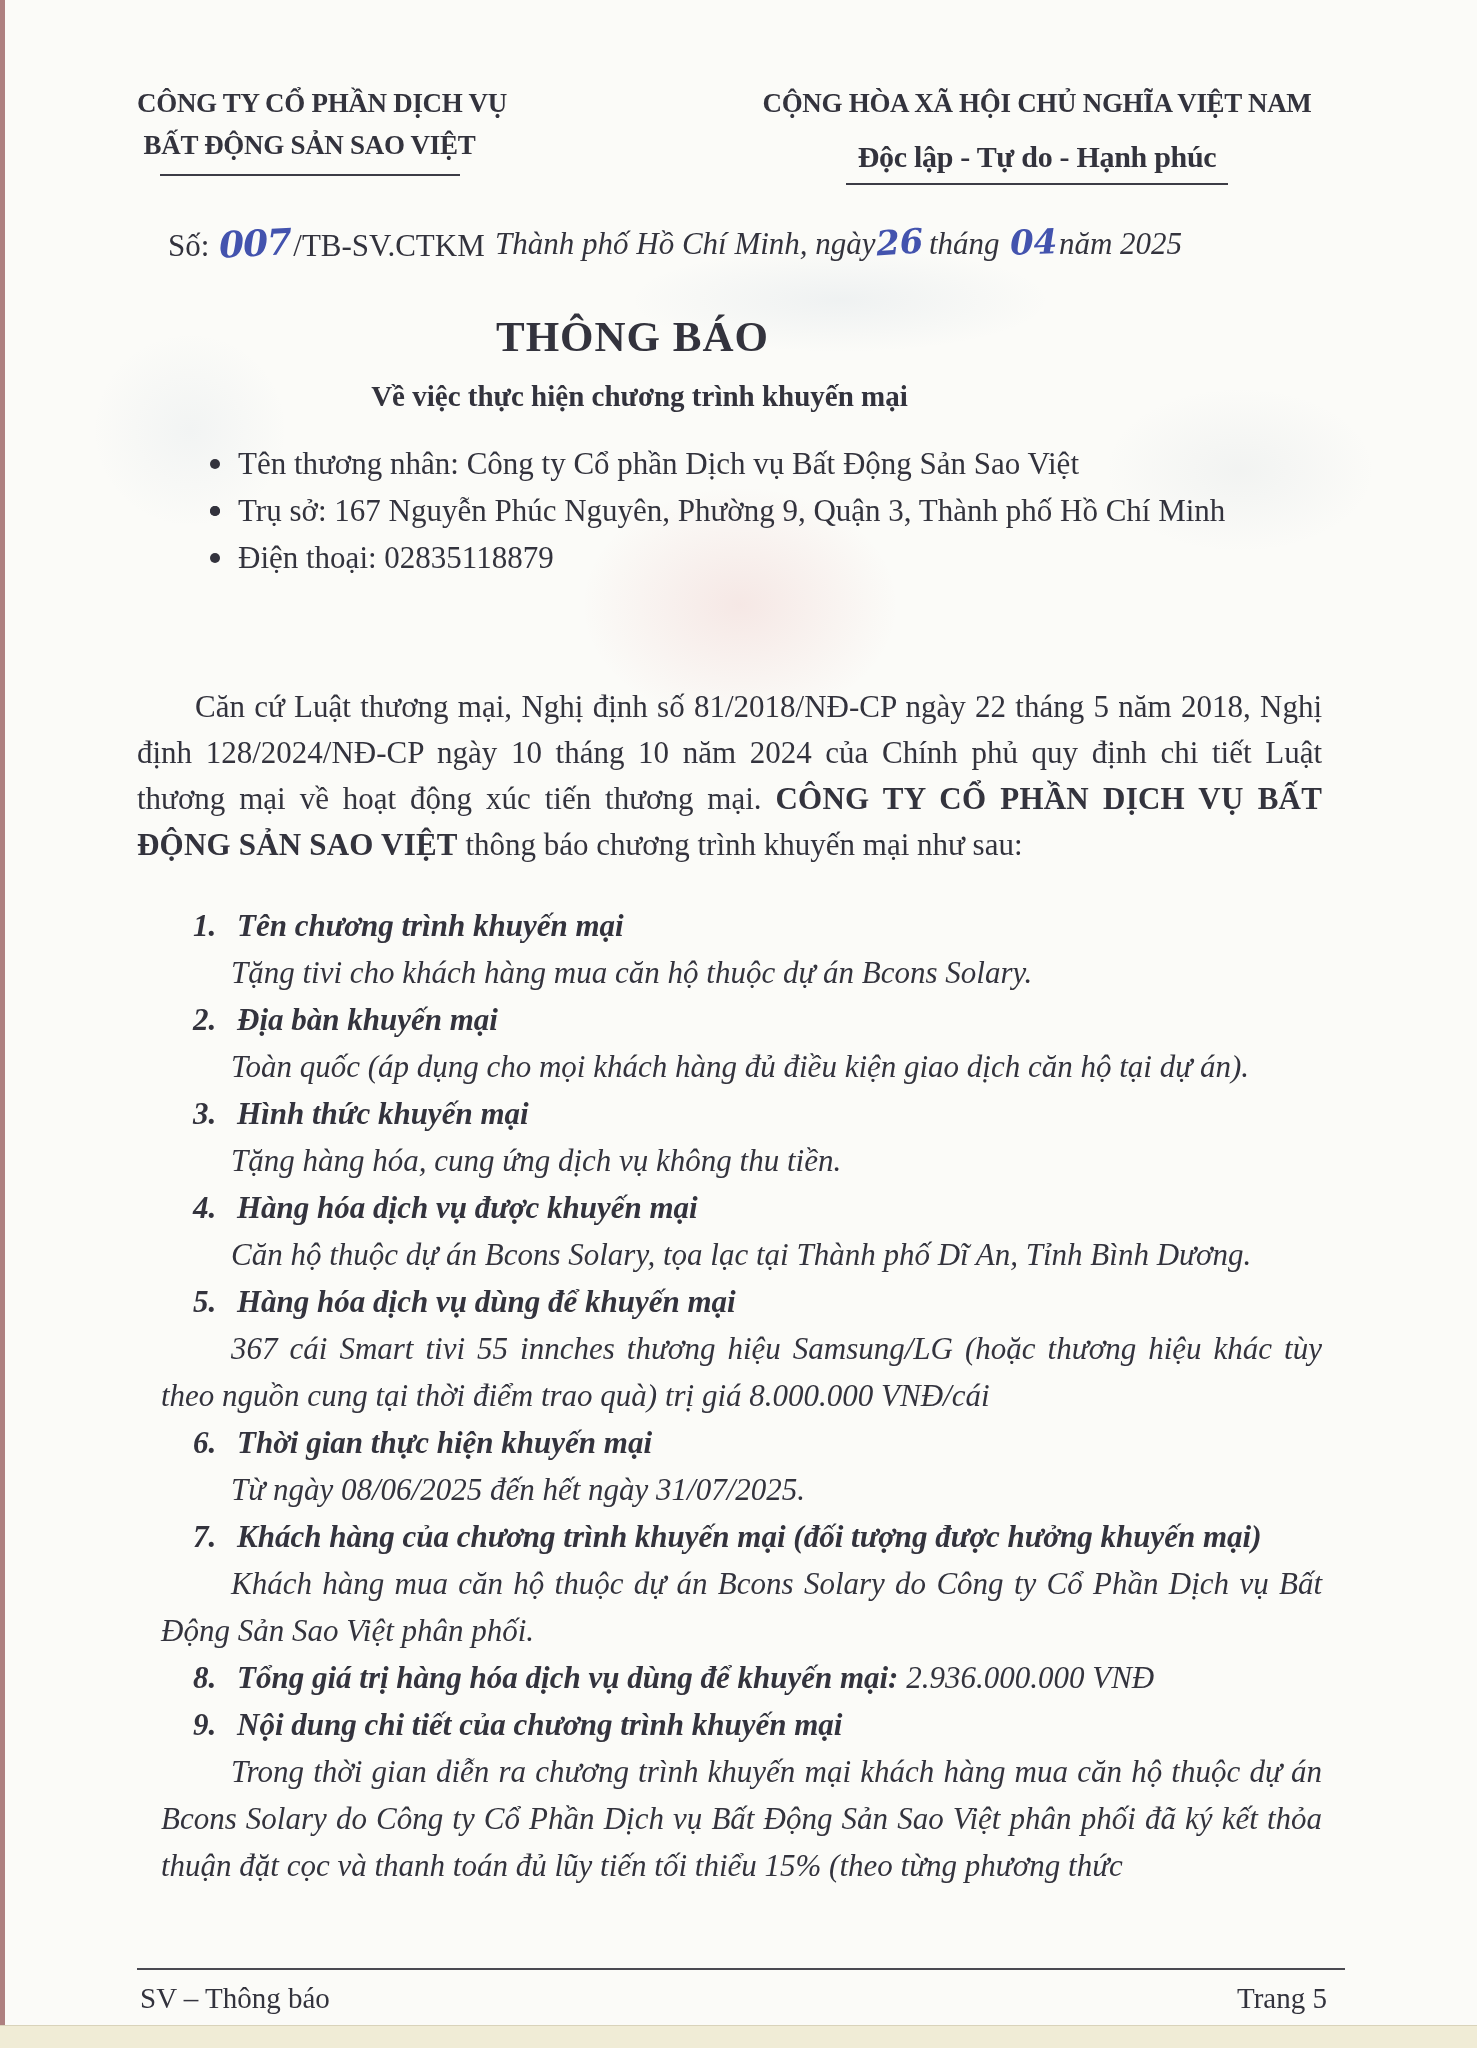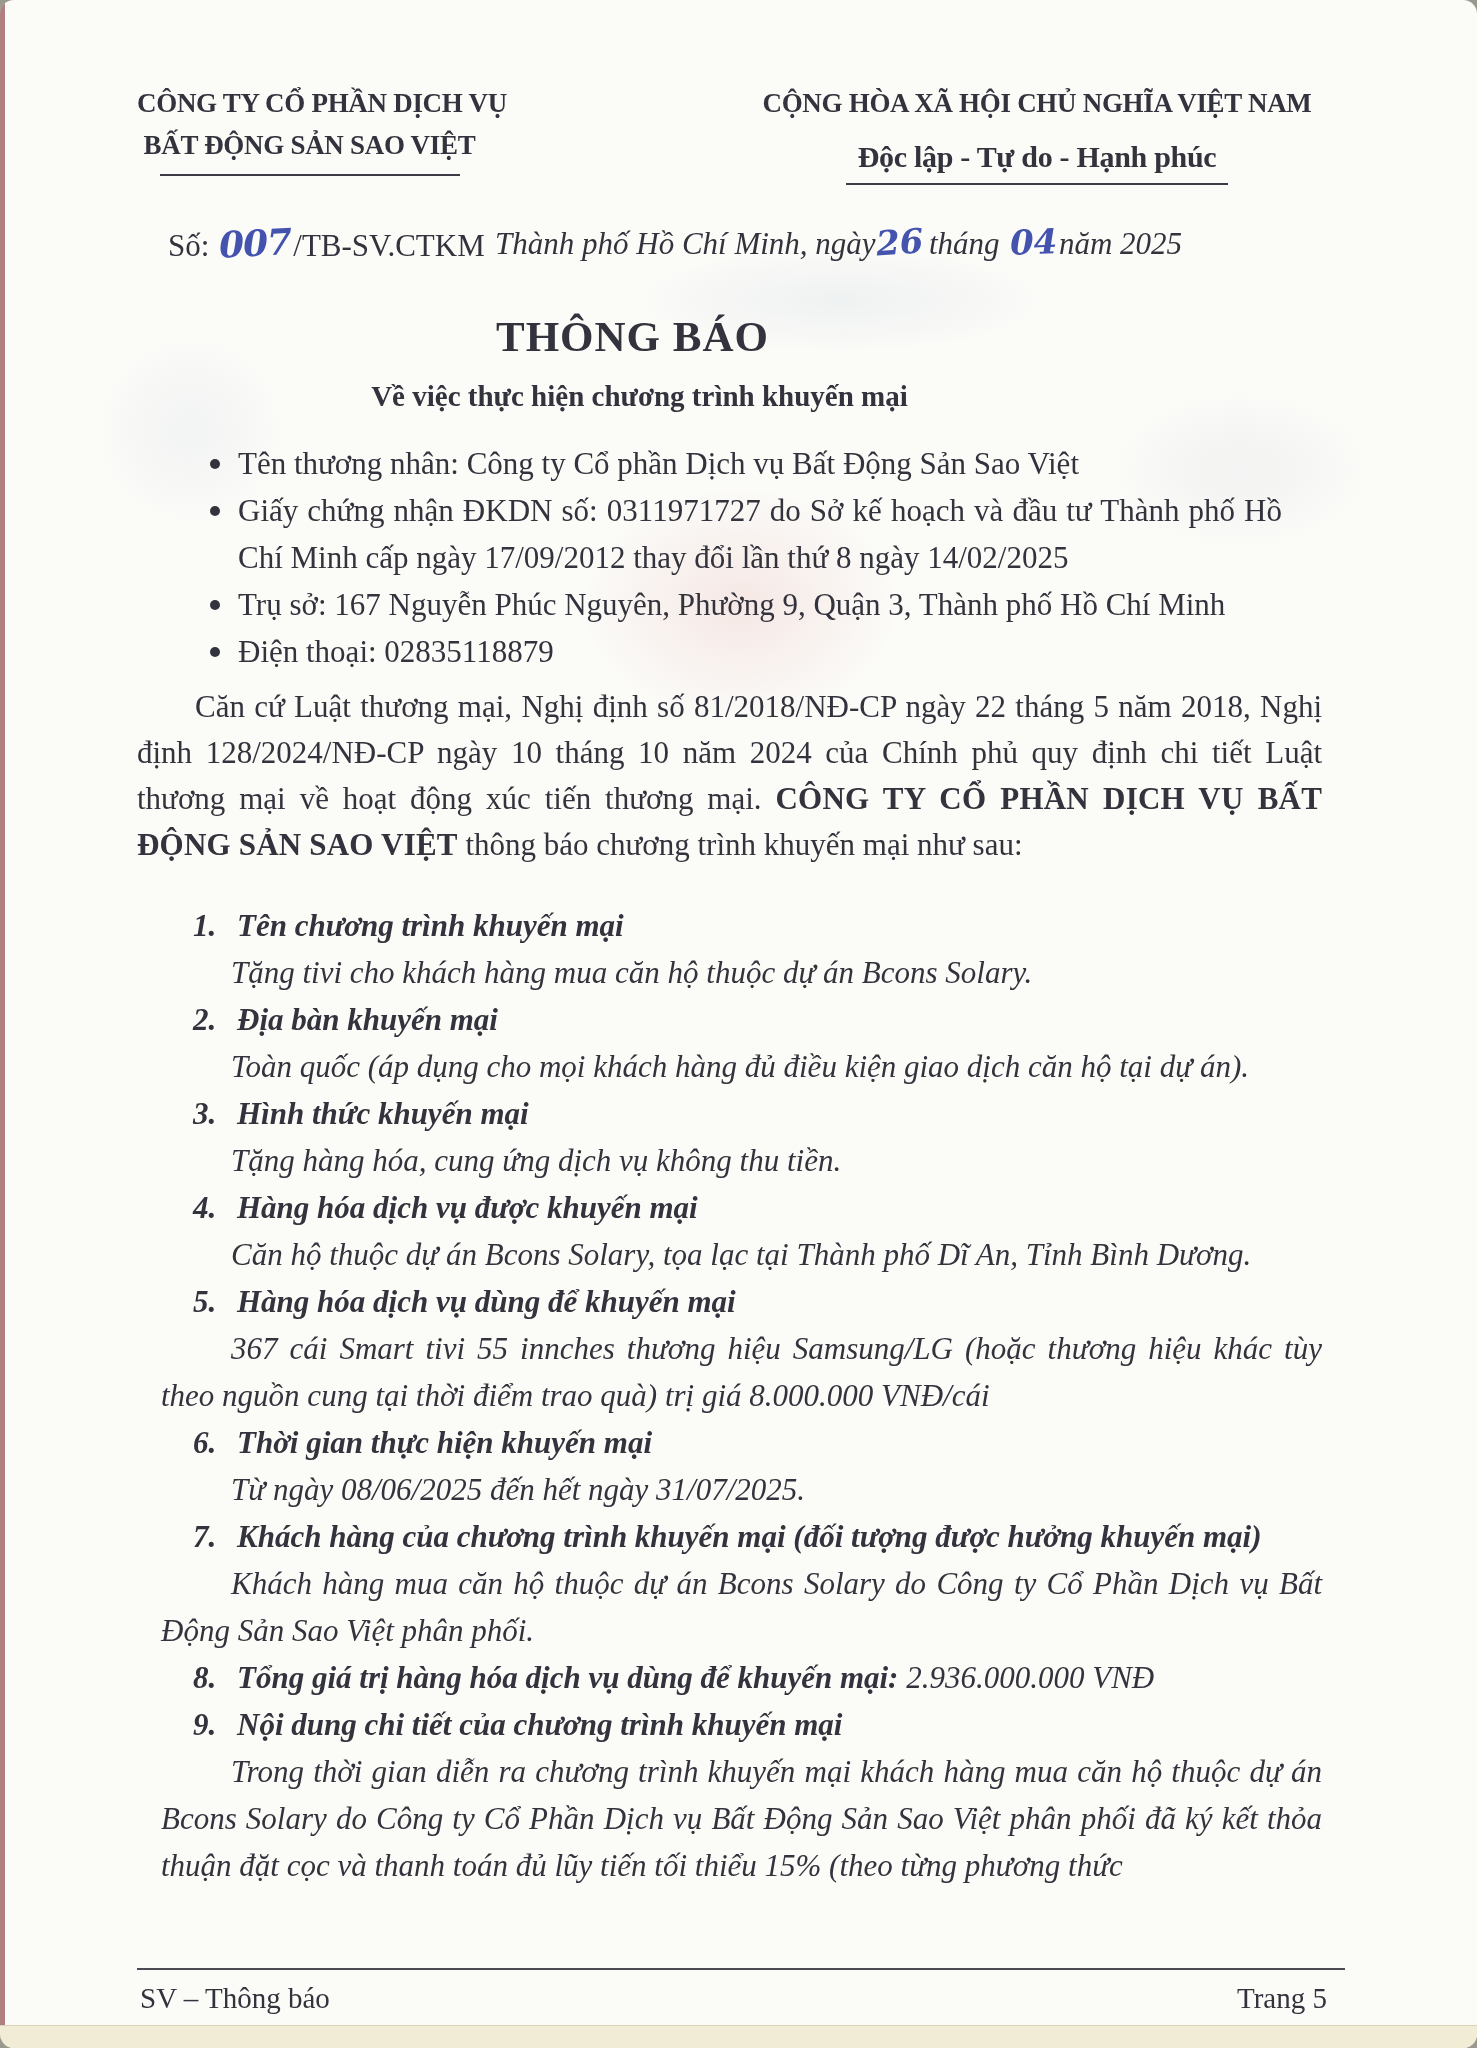--- a/index.html
+++ b/index.html
@@ -3,21 +3,20 @@
 <meta charset="utf-8">
 <style>
   html,body{margin:0;padding:0;background:#9a998f;}
   .sheet{
     position:relative;
     width:1477px;height:2048px;
     background:#fbfbf8;
     overflow:hidden;
     font-family:"Liberation Serif", serif;
     color:#33333d;
-    border-radius:14px;
   }
   
   .edge-left{position:absolute;left:0;top:0;width:5px;height:2048px;background:rgba(112,28,30,0.55);}
   .edge-bottom{position:absolute;left:0;bottom:0;width:1477px;height:22px;background:#f0ecd6;border-top:1px solid #d9d3ba;}
   .stamp-bleed{position:absolute;left:520px;top:440px;width:440px;height:330px;
     background:radial-gradient(closest-side, rgba(198,62,62,0.10), rgba(198,62,62,0.0) 72%);}
   .bleed-a{position:absolute;left:560px;top:230px;width:560px;height:140px;
     background:radial-gradient(closest-side, rgba(96,130,168,0.08), rgba(96,130,168,0) 75%);}
   .bleed-b{position:absolute;left:60px;top:300px;width:260px;height:260px;
     background:radial-gradient(closest-side, rgba(96,130,168,0.06), rgba(96,130,168,0) 75%);}
@@ -102,21 +101,20 @@
   <div class="title">THÔNG BÁO</div>
   <div class="subtitle">Về việc thực hiện chương trình khuyến mại</div>
 
   <div class="bullets">
     <div class="li">
       <span class="dot"></span>
       <span>Tên thương nhân: Công ty Cổ phần Dịch vụ Bất Động Sản Sao Việt</span>
     </div>
     <div class="li">
       <span class="dot"></span>
-      <span>Giấy chứng nhận ĐKDN số: 0311971727 do Sở kế hoạch và đầu tư Thành phố Hồ Chí Minh cấp ngày 17/09/2012 thay đổi lần thứ 8 ngày 14/02/2025</span>
     </div>
     <div class="li">
       <span class="dot"></span>
       <span>Trụ sở: 167 Nguyễn Phúc Nguyên, Phường 9, Quận 3, Thành phố Hồ Chí Minh</span>
     </div>
     <div class="li">
       <span class="dot"></span>
       <span>Điện thoại: 02835118879</span>
     </div>
   </div>

